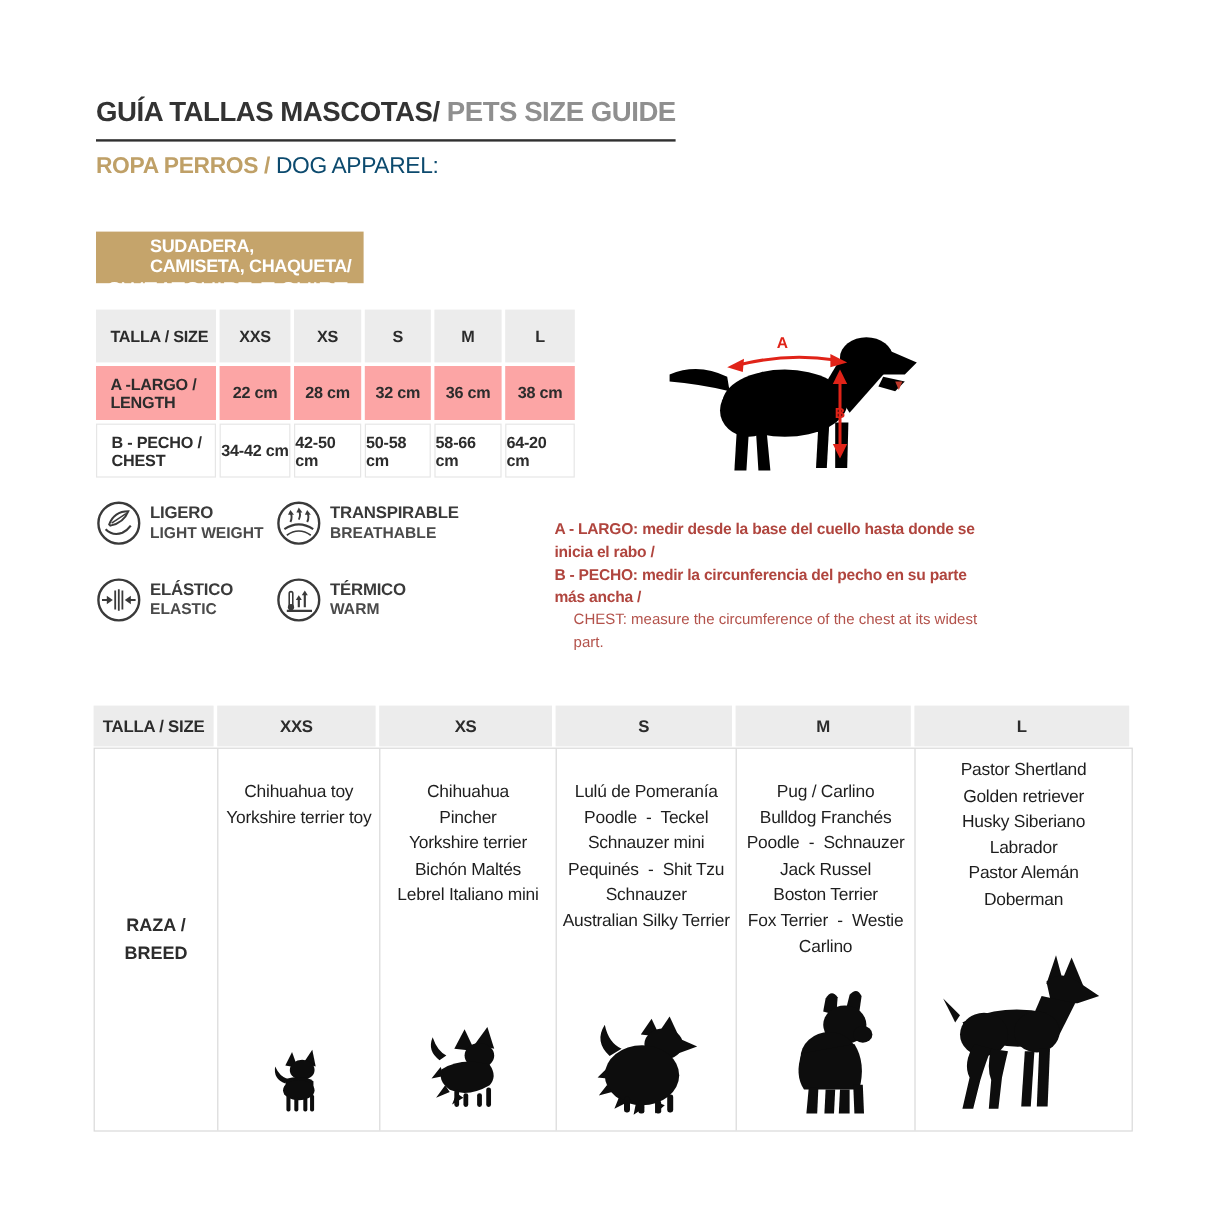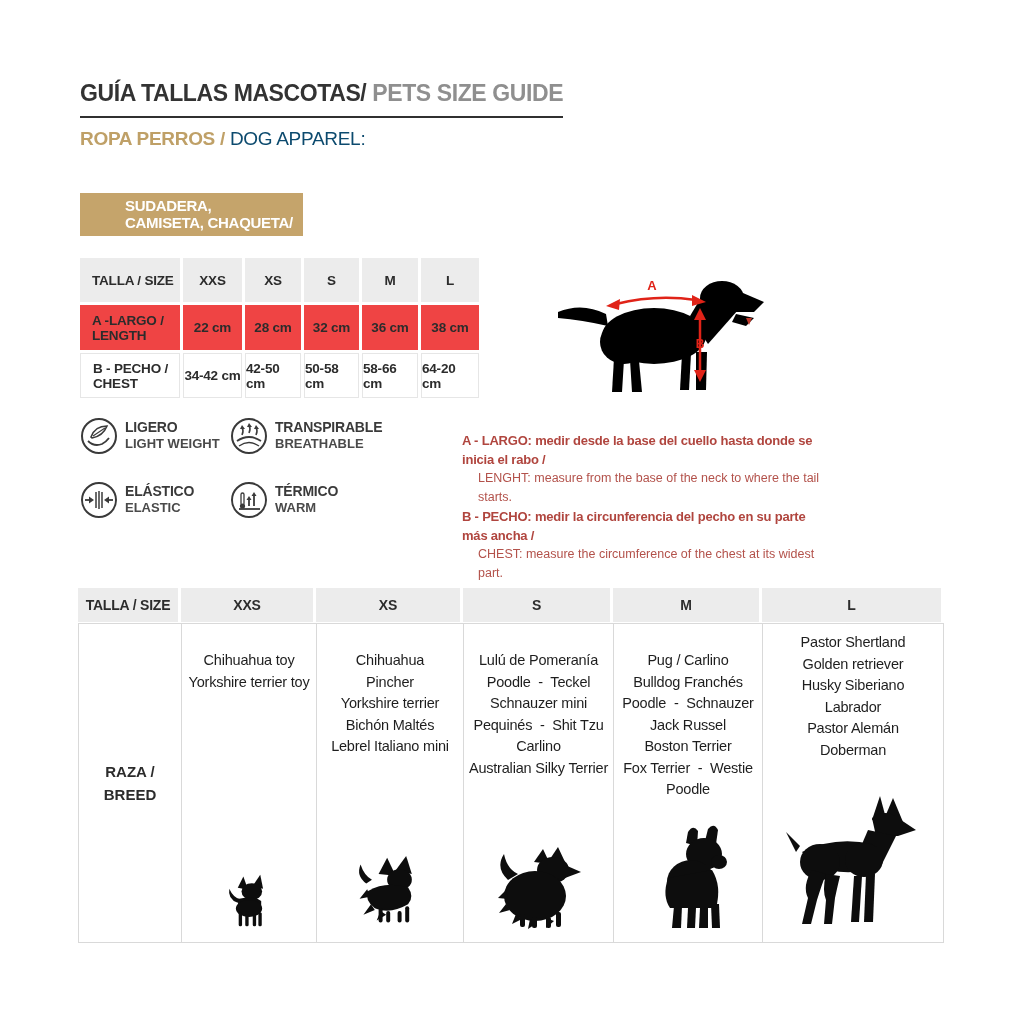--- a/index.html
+++ b/index.html
@@ -23,21 +23,21 @@
   .category-box .line2 { font-size:19px; font-weight:normal; letter-spacing:-0.2px; margin-top:1px; }
 
   
   .size-table { position:absolute; left:80px; top:258px;
                 display:grid; grid-template-columns:100px 59px 56px 55px 56px 58px;
                 grid-template-rows:44px 45px 45px; column-gap:3px; row-gap:3px; }
   .size-table .cell { display:flex; align-items:center; justify-content:center;
                       font-size:13.5px; font-weight:bold; color:#2c2c2c; letter-spacing:-0.2px; }
   .size-table .cell.label { justify-content:flex-start; padding-left:12px; }
   .size-table .hdr { background:#ececec; }
-  .size-table .rowA { background:#ef4444; }
+  .size-table .rowA { background:#fca5a5; }
   .size-table .rowB { background:#ffffff; border:1px solid #e6e6e6; }
 
   
   .diagram { position:absolute; left:550px; top:268px; }
 
   
   .features { position:absolute; left:80px; top:417px;
               display:grid; grid-template-columns:150px 220px; row-gap:26px; }
   .feature { display:flex; align-items:flex-start; }
   .feature .ic { flex:0 0 38px; }
@@ -216,21 +216,20 @@
       </svg>
       <div class="labels">
         <div class="es">TÉRMICO</div>
         <div class="en">WARM</div>
       </div>
     </div>
   </div>
 
   <div class="notes">
     <div class="bold">A - LARGO: medir desde la base del cuello hasta donde se inicia el rabo /</div>
-    <div class="light">LENGHT: measure from the base of the neck to where the tail starts.</div>
     <div class="bold">B - PECHO: medir la circunferencia del pecho en su parte más ancha /</div>
     <div class="light">CHEST: measure the circumference of the chest at its widest part.</div>
   </div>
 
   <div class="breed-header">
     <div class="cell">TALLA /  SIZE</div>
     <div class="cell">XXS</div>
     <div class="cell">XS</div>
     <div class="cell">S</div>
     <div class="cell">M</div>
@@ -274,40 +273,40 @@
           <path d="M15,31 Q4,23 9,11 Q13,23 21,27 Z"></path>
           <rect x="28" y="57" width="4.2" height="15" rx="2"></rect>
           <rect x="36" y="60" width="4.2" height="12" rx="2"></rect>
           <rect x="48" y="60" width="4.2" height="12" rx="2"></rect>
           <rect x="56" y="55" width="4.2" height="17" rx="2"></rect>
         </g>
       </svg>
     </div>
 
     <div class="breed-cell c3">
-      <div class="breed-list"><div>Lulú de Pomeranía</div><div>Poodle  -  Teckel</div><div>Schnauzer mini</div><div>Pequinés  -  Shit Tzu</div><div>Carlino</div><div>Australian Silky Terrier</div></div>
+      <div class="breed-list"><div>Lulú de Pomeranía</div><div>Poodle  -  Teckel</div><div>Schnauzer mini</div><div>Pequinés  -  Shit Tzu</div><div>Schnauzer</div><div>Australian Silky Terrier</div></div>
       <svg class="breed-dog" width="98" height="88" viewBox="0 0 98 88">
         <g fill="#0d0d0d">
           <polygon points="53,7 60,22 44,20"></polygon>
           <polygon points="68,5 75,20 60,17"></polygon>
           <ellipse cx="63" cy="28" rx="16" ry="13"></ellipse>
           <polygon points="75,23 91,30 75,36"></polygon>
           <ellipse cx="45" cy="54" rx="31" ry="25"></ellipse>
           <path d="M18,38 Q5,26 14,12 Q17,27 28,32 Z"></path>
           <path d="M16,48 L8,56 L18,57 Z M16,62 L9,71 L20,68 Z M26,72 L22,82 L32,77 Z M40,77 L38,87 L47,81 Z M56,76 L56,86 L64,79 Z"></path>
           <rect x="30" y="72" width="5" height="13" rx="2"></rect>
           <rect x="42" y="75" width="5" height="11" rx="2"></rect>
           <rect x="56" y="75" width="5" height="11" rx="2"></rect>
           <rect x="66" y="70" width="5" height="15" rx="2"></rect>
         </g>
       </svg>
     </div>
 
     <div class="breed-cell c4">
-      <div class="breed-list"><div>Pug / Carlino</div><div>Bulldog Franchés</div><div>Poodle  -  Schnauzer</div><div>Jack Russel</div><div>Boston Terrier</div><div>Fox Terrier  -  Westie</div><div>Poodle</div></div>
+      <div class="breed-list"><div>Pug / Carlino</div><div>Bulldog Franchés</div><div>Poodle  -  Schnauzer</div><div>Jack Russel</div><div>Boston Terrier</div><div>Fox Terrier  -  Westie</div><div>Carlino</div></div>
       <svg class="breed-dog" width="104" height="106" viewBox="0 0 104 106">
         <g fill="#0d0d0d">
           <path d="M52,8 Q57,0 62,7 L61,22 L50,19 Z"></path>
           <path d="M72,5 Q78,-2 82,6 L80,20 L69,17 Z"></path>
           <ellipse cx="68" cy="30" rx="18" ry="16"></ellipse>
           <ellipse cx="83" cy="38" rx="8" ry="7"></ellipse>
           <ellipse cx="55" cy="58" rx="24" ry="22"></ellipse>
           <path d="M32,54 Q26,72 34,84 L80,84 Q86,62 76,46 Z"></path>
           <polygon points="38,82 46,82 45,104 36,104"></polygon>
           <polygon points="52,84 60,84 59,104 51,104"></polygon>

